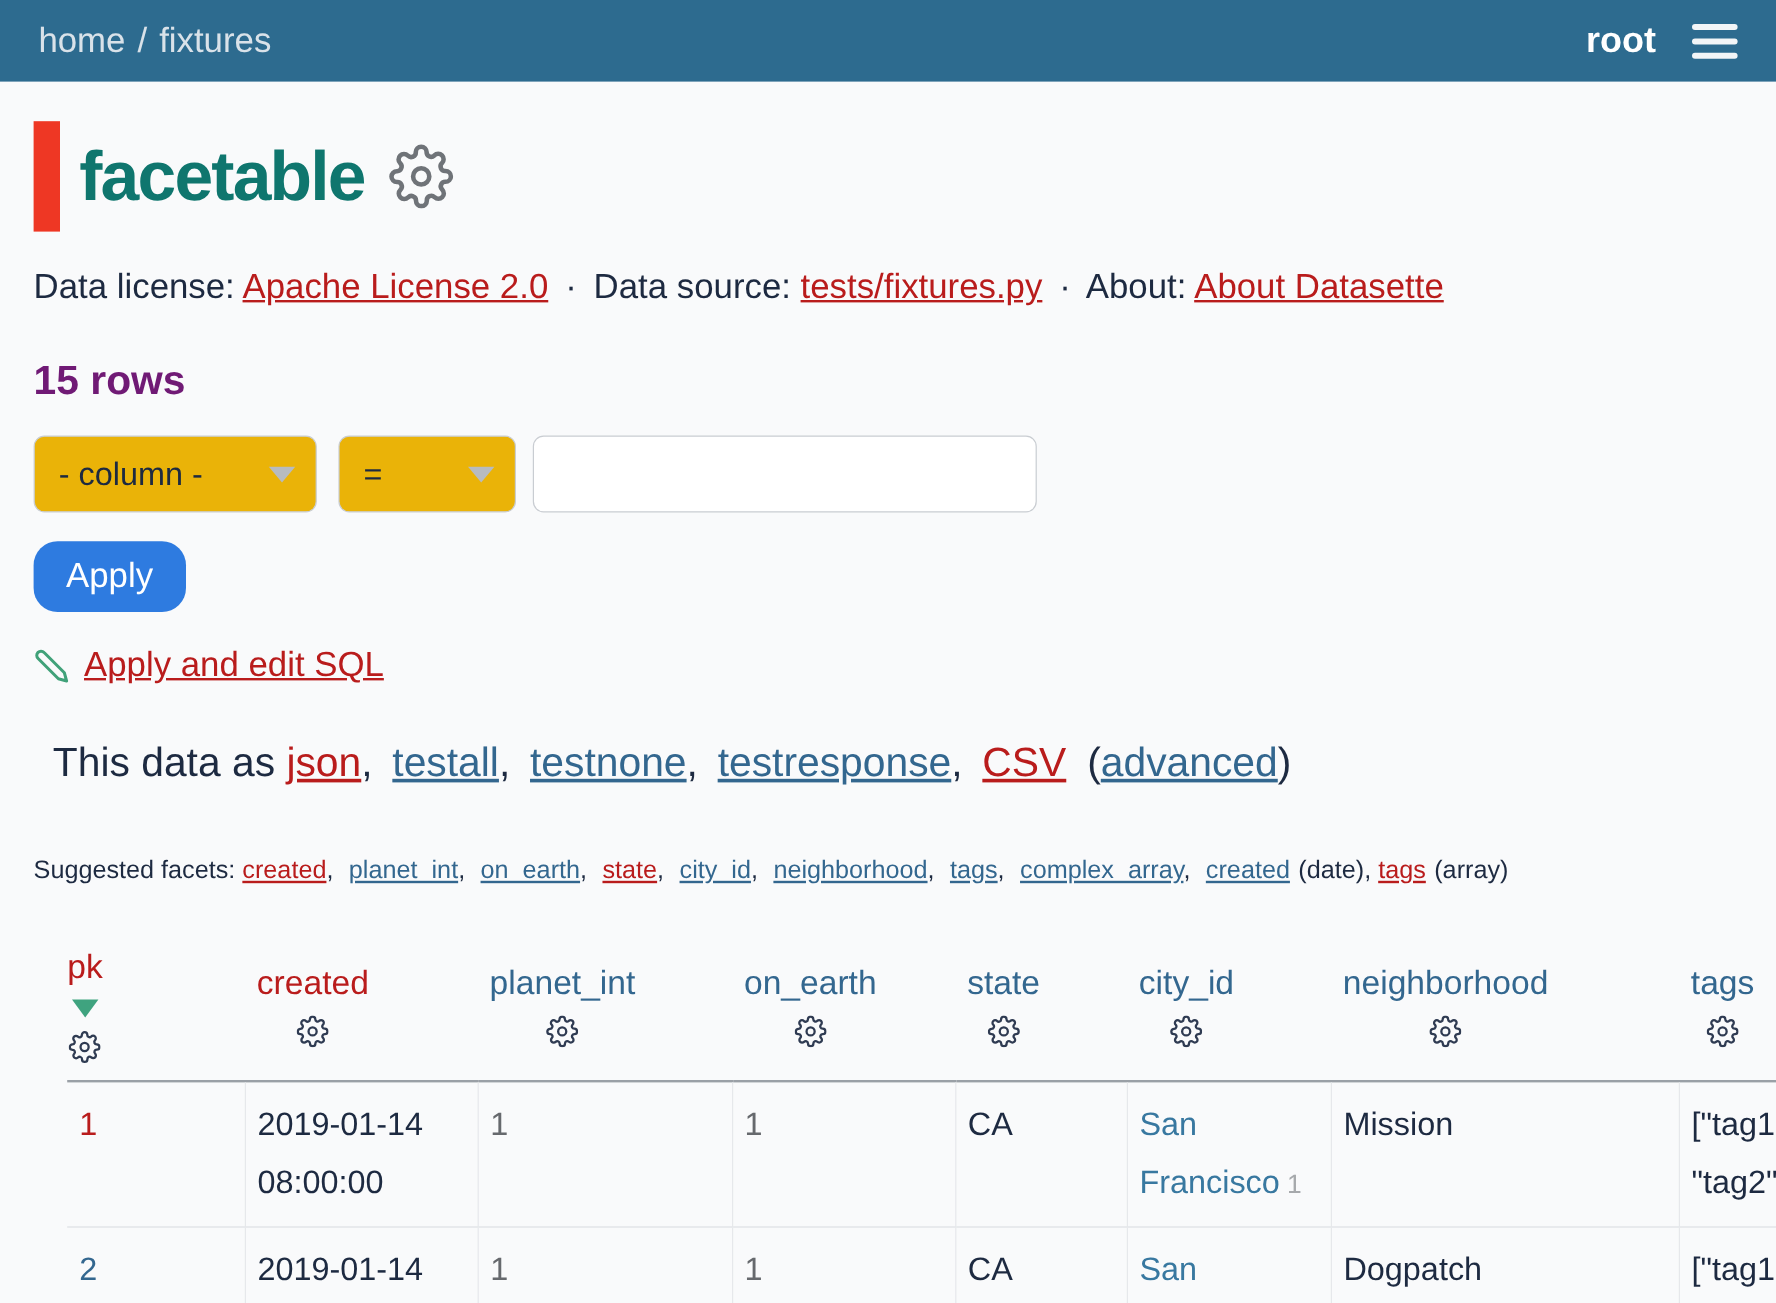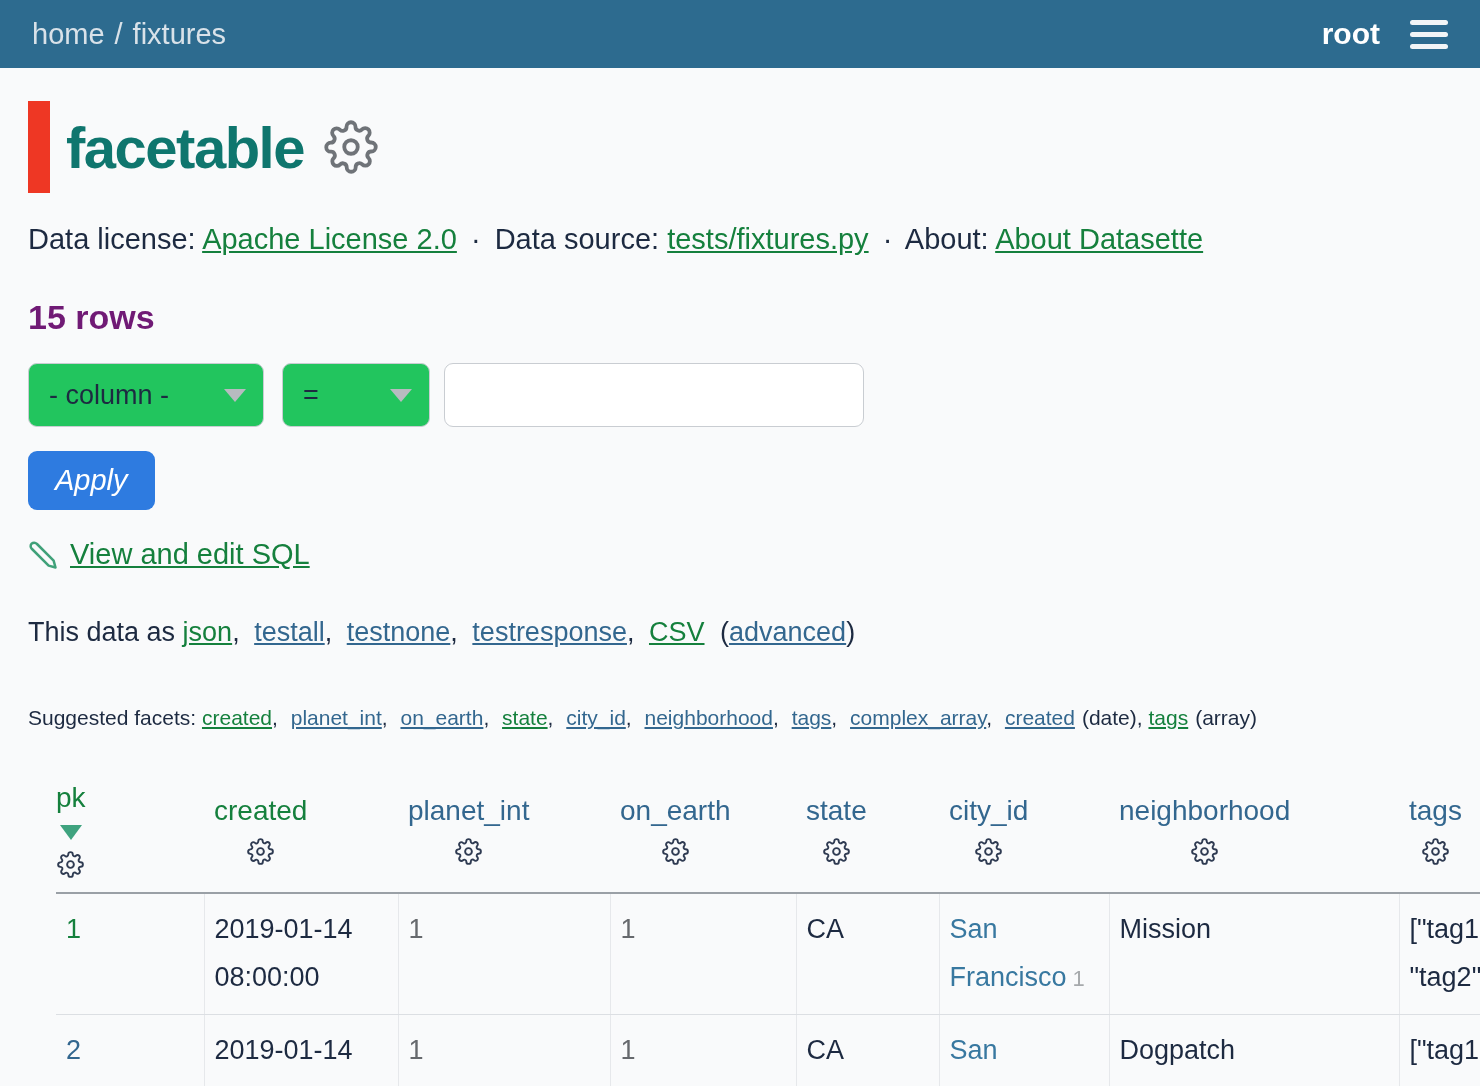--- a/index.html
+++ b/index.html
@@ -4,21 +4,21 @@
 <style>
   * { box-sizing: border-box; }
   html, body { margin: 0; padding: 0; }
   body {
     width: 1480px; height: 1086px; overflow: hidden;
     background: #f9fafb; color: #1d2a41;
     font-family: "Liberation Sans", sans-serif;
   }
   a { text-decoration: none; cursor: pointer; }
   a.u { text-decoration: underline; }
-  .green { color: #15803d; }
+  .green { color: #b91c1c; }
   .blue { color: #33678f; }
   .blue-light { color: #3878a0; }
 
   
   .nav {
     height: 68px; background: #2d6b8f;
     display: flex; align-items: center; justify-content: space-between;
     padding: 0 32px;
   }
   .crumbs { font-size: 29px; color: #d9e2e9; display: flex; gap: 10px; }
@@ -38,47 +38,47 @@
 
   .meta { margin-top: 30px; font-size: 29px; }
   .meta .dot { margin: 0 6px; }
 
   h2.rowcount { font-size: 34px; font-weight: bold; color: #701a75; margin: 42px 0 0 0; }
 
   .filter-row { margin-top: 26px; display: flex; align-items: center; }
   .sel { position: relative; display: inline-block; }
   .sel select {
     appearance: none; -webkit-appearance: none; -moz-appearance: none;
-    background: #22c55e; border: 1px solid #c9cdd2; border-radius: 9px;
+    background: #eab308; border: 1px solid #c9cdd2; border-radius: 9px;
     height: 64px; font-size: 27px; color: #1d2a41;
     padding: 0 52px 0 20px; font-family: "Liberation Sans", sans-serif;
   }
   .sel .arrow {
     position: absolute; right: 18px; top: 26px; width: 0; height: 0; pointer-events: none;
     border-left: 11px solid transparent; border-right: 11px solid transparent;
     border-top: 13px solid #b7bbc0;
   }
   .sel-column select { width: 236px; }
   .sel-op { margin-left: 18px; }
   .sel-op select { width: 148px; }
   .filter-value {
     margin-left: 14px; width: 420px; height: 64px;
     border: 1px solid #c9cdd2; border-radius: 9px; background: #fff;
     font-size: 27px; padding: 0 18px; font-family: "Liberation Sans", sans-serif;
   }
   .apply-btn {
     margin-top: 24px; background: #2e7be0; color: #fff; border: none;
-    border-radius: 9px; font-size: 29px; padding: 13px 27px;
-    font-family: "Liberation Sans", sans-serif; cursor: pointer; font-style: italic;
+    border-radius: 20px; font-size: 29px; padding: 13px 27px;
+    font-family: "Liberation Sans", sans-serif; cursor: pointer;
   }
 
   .sql-row { margin-top: 28px; font-size: 29px; display: flex; align-items: center; gap: 12px; }
   .pencil-icon { color: #40a179; display: inline-flex; }
 
-  .export-row { margin-top: 46px; font-size: 27px; }
+  .export-row { margin-top: 46px; font-size: 34px; margin-left: 16px; }
   .facets-row { margin-top: 46px; font-size: 21px; line-height: 48px; max-width: 1424px; }
   .sep { margin-right: 7px; }
   .suffix { margin-left: 7px; }
   .paren-open { margin-left: 8px; }
 
   
   .table-zone { margin-top: 32px; width: 1480px; overflow: hidden; position: relative; }
   table { border-collapse: collapse; table-layout: fixed; width: 1500px; margin-left: 28px; }
   col.c-pk { width: 148px; } col.c-created { width: 194px; } col.c-planet { width: 212px; }
   col.c-onearth { width: 186px; } col.c-state { width: 143px; } col.c-city { width: 170px; }
@@ -178,21 +178,21 @@
   </div>
 
   <button class="apply-btn">Apply</button>
 
   <div class="sql-row">
     <span class="pencil-icon">
       <svg width="30" height="30">
           <use href="#pencil"></use>
         </svg>
     </span>
-    <a class="green u">View and edit SQL</a>
+    <a class="green u">Apply and edit SQL</a>
   </div>
 
   <p class="export-row">
     <span>This data as</span>
     <a class="green u">json</a><span class="sep">,</span>
     <a class="blue u">testall</a><span class="sep">,</span>
     <a class="blue u">testnone</a><span class="sep">,</span>
     <a class="blue u">testresponse</a><span class="sep">,</span>
     <a class="green u">CSV</a>
     <span class="paren-open">(</span><a class="blue u">advanced</a><span>)</span>

